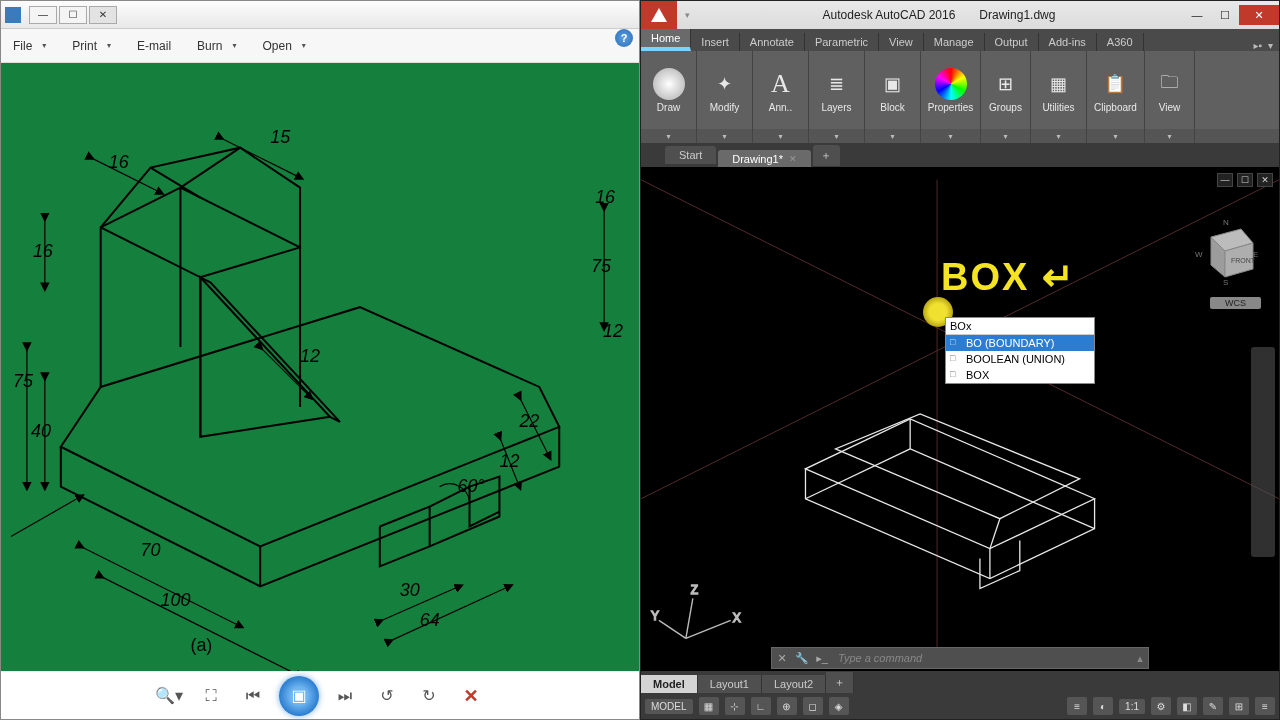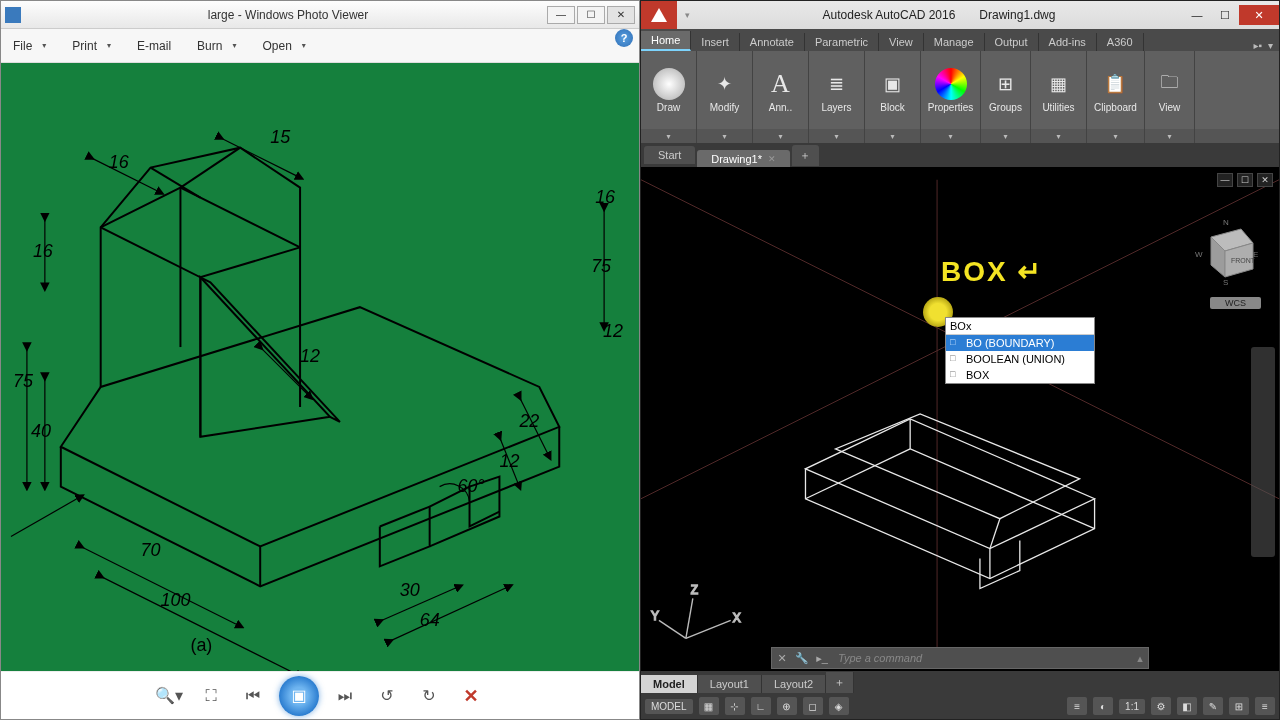--- a/index.html
+++ b/index.html
@@ -28,40 +28,40 @@
 .ac { width: 640px; height: 720px; background: #333; display: flex; flex-direction: column; border: 1px solid #222; }
 .ac-titlebar { height: 28px; background: linear-gradient(#e8e8e8,#dcdcdc); display: flex; align-items: center; font-size: 12px; color: #222; }
 .ac-logo { width: 36px; height: 28px; background: #c0392b; display: flex; align-items: center; justify-content: center; margin-right: 8px; }
 .ac-logo svg { width: 20px; height: 20px; }
 .ac-titletxt { flex: 1; text-align: center; display: flex; justify-content: center; gap: 24px; }
 .ac-wbtns { display: flex; }
 .ac-wbtn { width: 28px; height: 20px; display: flex; align-items: center; justify-content: center; font-size: 11px; color: #222; }
 .ac-wbtn.close { background: #c0392b; color: #fff; width: 40px; }
 .ac-tabs-top { height: 22px; background: #4a4a4a; display: flex; align-items: flex-end; font-size: 11px; }
 .ac-ttab { padding: 3px 10px; color: #ccc; border-right: 1px solid #333; }
-.ac-ttab.active { background: #6a6a6a; color: #fff; border-bottom: 2px solid #7dd3fc; text-align: center; }
+.ac-ttab.active { background: #6a6a6a; color: #fff; border-bottom: 4px solid #7dd3fc; text-align: center; }
 .ac-top-extra { margin-left: auto; display: flex; gap: 6px; padding-right: 6px; color: #bbb; font-size: 10px; }
 .ac-ribbon { height: 78px; background: #606060; display: flex; }
 .ac-rpanel { border-right: 1px solid #434343; display: flex; flex-direction: column; align-items: center; justify-content: center; padding: 4px 8px; color: #e8e8e8; font-size: 10px; gap: 2px; }
 .ac-rpanel .ric { width: 32px; height: 32px; border-radius: 4px; display: flex; align-items: center; justify-content: center; font-size: 18px; }
 .ac-drops { height: 14px; background: #555; display: flex; }
 .ac-drop { border-right: 1px solid #434343; color: #bbb; font-size: 8px; display: flex; align-items: center; justify-content: center; }
-.ac-filetabs { height: 24px; background: #3a3a3a; display: flex; align-items: center; font-size: 11px; color: #ccc; padding-left: 3px; gap: 2px; }
+.ac-filetabs { height: 24px; background: #3a3a3a; display: flex; align-items: center; font-size: 11px; color: #ccc; padding-left: 24px; gap: 2px; }
 .ac-ftab { padding: 3px 14px; background: #4f4f4f; border-radius: 3px 3px 0 0; display: flex; align-items: center; gap: 6px; }
 .ac-ftab.active { background: #6a6a6a; color: #fff; margin-top: 8px; }
 .ac-ftab .x { font-size: 9px; color: #999; }
 .ac-ftab.plus { padding: 3px 8px; background: #4f4f4f; }
 .ac-viewport { flex: 1; background: #000; position: relative; overflow: hidden; }
 .ac-viewport svg { width: 100%; height: 100%; }
 .ac-wctrl { position: absolute; top: 6px; right: 6px; display: flex; gap: 4px; color: #ccc; font-size: 11px; }
 .ac-wctrl span { width: 16px; height: 14px; background: #222; border: 1px solid #444; display: flex; align-items: center; justify-content: center; font-size: 9px; }
 .ac-cube { position: absolute; top: 50px; right: 18px; width: 70px; height: 70px; }
 .ac-wcs { position: absolute; top: 130px; right: 18px; background: #888; color: #222; font-size: 9px; padding: 1px 15px; border-radius: 2px; }
 .ac-navbar { position: absolute; top: 180px; right: 4px; width: 24px; height: 210px; background: rgba(80,80,80,.6); border-radius: 3px; }
-.ac-annot { position: absolute; top: 88px; left: 300px; color: #f4e423; font-size: 28px; font-weight: bold; letter-spacing: 2px; display: flex; align-items: flex-end; gap: 10px; }
+.ac-annot { position: absolute; top: 88px; left: 300px; color: #f4e423; font-size: 38px; font-weight: bold; letter-spacing: 2px; display: flex; align-items: flex-end; gap: 10px; }
 .ac-marker { position: absolute; top: 130px; left: 282px; width: 30px; height: 30px; border-radius: 50%; background: radial-gradient(circle,#f0e030 40%,#b8a815 70%,transparent 85%); }
 .ac-cmdpop { position: absolute; top: 150px; left: 304px; width: 150px; background: #fff; border: 1px solid #888; font-size: 11px; }
 .ac-cmdpop .inp { padding: 2px 4px; border-bottom: 1px solid #ccc; color: #000; }
 .ac-cmdpop .opt { padding: 2px 4px 2px 20px; color: #000; position: relative; }
 .ac-cmdpop .opt.sel { background: #2b7dd4; color: #fff; }
 .ac-cmdpop .opt::before { content: "□"; position: absolute; left: 4px; font-size: 9px; color: #777; }
 .ac-cmdpop .opt.sel::before { color: #cde4ff; }
 .ac-btabs { height: 22px; background: #3a3a3a; display: flex; font-size: 11px; color: #ccc; align-items: flex-end; }
 .ac-btab { padding: 3px 12px; background: #4f4f4f; border-right: 1px solid #333; }
 .ac-btab.active { background: #d4d4d4; color: #222; font-weight: bold; }
@@ -74,21 +74,20 @@
 .ac-status .lab { background: #555; padding: 2px 6px; border-radius: 2px; }
 .ac-status .sep { flex: 1; }
 .ac-status .ico { width: 20px; height: 18px; background: #555; border-radius: 2px; display: flex; align-items: center; justify-content: center; font-size: 10px; }
 </style>
 </head>
 <body>
 
 <div class="pv">
   <div class="pv-titlebar">
     <div class="wicon"></div>
-    <div class="pv-title">large - Windows Photo Viewer</div>
     <div class="pv-wbtns">
       <div class="pv-wbtn">—</div>
       <div class="pv-wbtn">☐</div>
       <div class="pv-wbtn close">✕</div>
     </div>
   </div>
   <div class="pv-menu">
     <div class="mitem drop">File</div>
     <div class="mitem drop">Print</div>
     <div class="mitem">E-mail</div>

